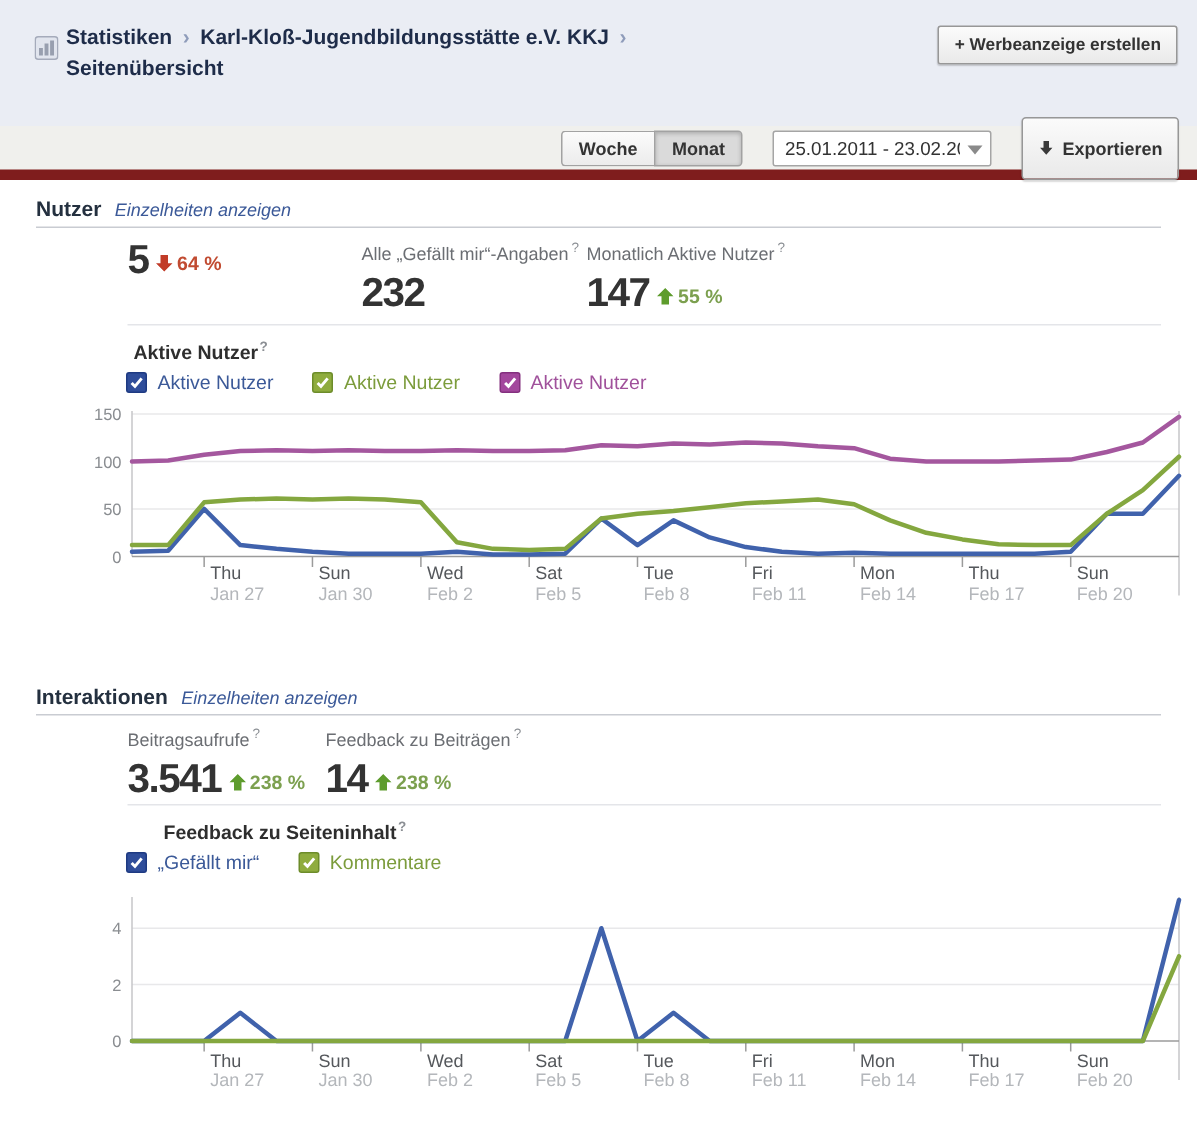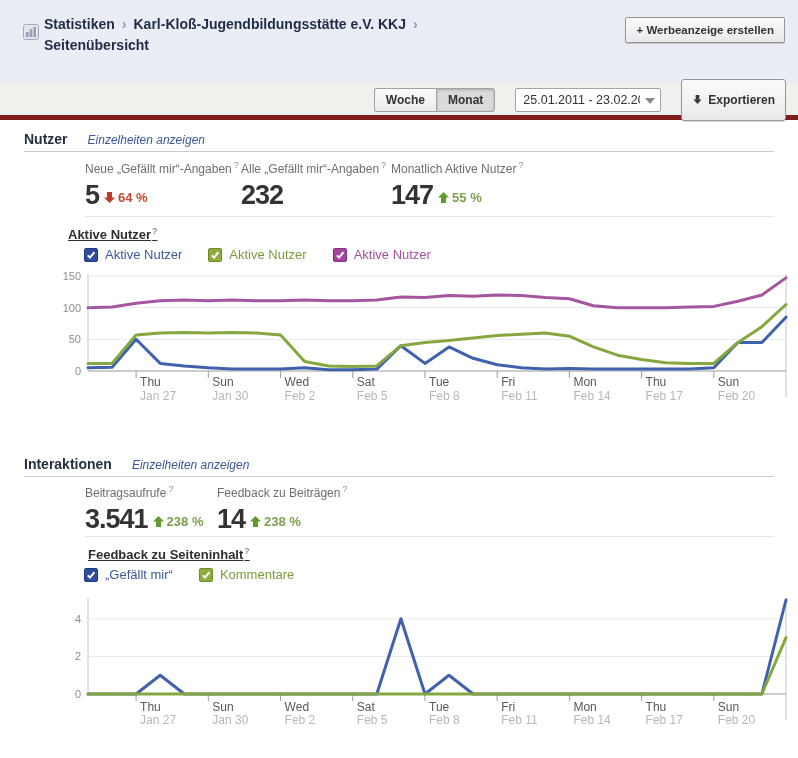--- a/index.html
+++ b/index.html
@@ -13,49 +13,49 @@
   #breadcrumb{position:absolute;left:44px;top:14px;width:560px;font-size:14px;font-weight:bold;color:#1e2c49;line-height:21px;}
   .crumb{color:#1e2c49;text-decoration:none;cursor:pointer;}
   .crumb-sep{color:#8f9cba;margin:0 7px;font-weight:bold;}
   #create-ad-btn{
     position:absolute;right:13px;top:17px;height:24px;padding:0 10px;
     background:linear-gradient(#fbfbfb,#e9e9e9);border:1px solid #979797;border-radius:2px;
     box-shadow:0 1px 1px rgba(0,0,0,.18);font-weight:bold;font-size:11.5px;color:#333;
     display:flex;align-items:center;cursor:pointer;
   }
   
-  #toolbar{position:absolute;left:0;top:84px;width:798px;height:36px;background:#f0f0ed;border-bottom:5px solid #7f1d1d;
+  #toolbar{position:absolute;left:0;top:84px;width:798px;height:36px;background:#f0f0ed;border-bottom:7px solid #7f1d1d;
     display:flex;align-items:center;justify-content:flex-end;padding-right:12px;box-sizing:border-box;gap:20px;}
   .seg{display:flex;}
   .seg button{height:24px;padding:0 11px;font-weight:bold;font-size:12px;color:#333;border:1px solid #a2a2a2;cursor:pointer;
     font-family:inherit;}
   #btn-week{background:linear-gradient(#fbfbfb,#ececec);border-radius:3px 0 0 3px;border-right:none;}
   #btn-month{background:#dadada;box-shadow:inset 0 1px 3px rgba(0,0,0,.22);border-radius:0 3px 3px 0;}
   #date-select{position:relative;height:24px;width:146px;background:#fff;border:1px solid #a5a5a5;border-radius:2px;
     box-sizing:border-box;display:flex;align-items:center;padding:0 20px 0 7px;cursor:pointer;}
   #date-text{font-size:12.5px;color:#333;white-space:nowrap;overflow:hidden;width:120px;}
   #date-caret{position:absolute;right:5px;top:9px;width:0;height:0;border-left:5px solid transparent;border-right:5px solid transparent;border-top:6px solid #8a8a8a;}
   #export-btn{height:42px;padding:0 10px;background:linear-gradient(#fbfbfb,#e9e9e9);border:1px solid #979797;border-radius:3px;
     box-shadow:0 1px 1px rgba(0,0,0,.15);font-weight:bold;font-size:12px;color:#333;display:flex;align-items:center;gap:5px;cursor:pointer;font-family:inherit;}
   
-  .sec-head{position:absolute;left:24px;display:flex;align-items:baseline;gap:20px;}
+  .sec-head{position:absolute;left:24px;display:flex;align-items:baseline;gap:9px;}
   .sec-title{font-size:14px;font-weight:bold;color:#24303f;}
   .sec-link{font-size:12px;color:#3b5998;text-decoration:none;cursor:pointer;font-style:italic;}
   .rule-dark{position:absolute;left:24px;right:24px;border-top:1px solid #c9ccd2;}
   .rule-light{position:absolute;left:85px;right:24px;border-top:1px solid #e4e5e9;}
   .stats-row{position:absolute;left:85px;display:flex;}
   .stat-label{font-size:12px;color:#6b6e73;margin-bottom:6px;white-space:nowrap;}
   .stat-label sup{color:#8b8f94;font-size:9px;margin-left:2px;}
   .stat-value-row{display:flex;align-items:center;gap:4px;}
   .stat-value{font-size:27px;font-weight:bold;color:#333;letter-spacing:-1px;line-height:1;}
   .delta{display:flex;align-items:center;gap:2px;font-size:13px;font-weight:bold;margin-top:4px;}
   .delta.up{color:#7ca04f;}
   .delta.down{color:#c14b31;}
   .arr{display:block;}
-  .chart-sub{position:absolute;left:68px;font-size:13px;font-weight:bold;color:#2e2e2e;text-decoration:underline;}
+  .chart-sub{position:absolute;left:89px;font-size:13px;font-weight:bold;color:#2e2e2e;}
   .chart-sub sup{color:#8b8f94;font-size:9px;margin-left:1px;}
   .legend{position:absolute;left:84px;display:flex;align-items:center;}
   .legend-item{display:flex;align-items:center;margin-right:26px;cursor:pointer;}
   .cb{width:14px;height:14px;border-radius:2px;display:flex;align-items:center;justify-content:center;box-sizing:border-box;}
   .cb-blue{background:#2f4d9a;border:1px solid #1e3a82;}
   .cb-green{background:#8fac3e;border:1px solid #6d8c2a;}
   .cb-magenta{background:#a3479d;border:1px solid #84307f;}
   .legend-label{margin-left:7px;font-size:13px;}
   .ll-blue{color:#3b5998;}
   .ll-green{color:#7c9c3c;}
@@ -99,21 +99,20 @@
   </div>
 
   <div class="sec-head" style="top:131px;">
     <span class="sec-title">Nutzer</span>
     <span class="sec-link">Einzelheiten anzeigen</span>
   </div>
   <div class="rule-dark" style="top:151px;"></div>
 
   <div class="stats-row" style="top:160px;">
     <div style="width:156px;">
-      <div class="stat-label"><span>Neue „Gefällt mir“-Angaben</span><sup>?</sup></div>
       <div class="stat-value-row">
         <span class="stat-value">5</span>
         <span class="delta down">
             <svg class="arr" width="13" height="13" viewBox="0 0 13 13">
               <path d="M6.5 12 L1 6.5 H4 V1 H9 V6.5 H12 Z" fill="#c13b28"></path>
             </svg>
             <span>64 %</span>
           </span>
       </div>
     </div>

